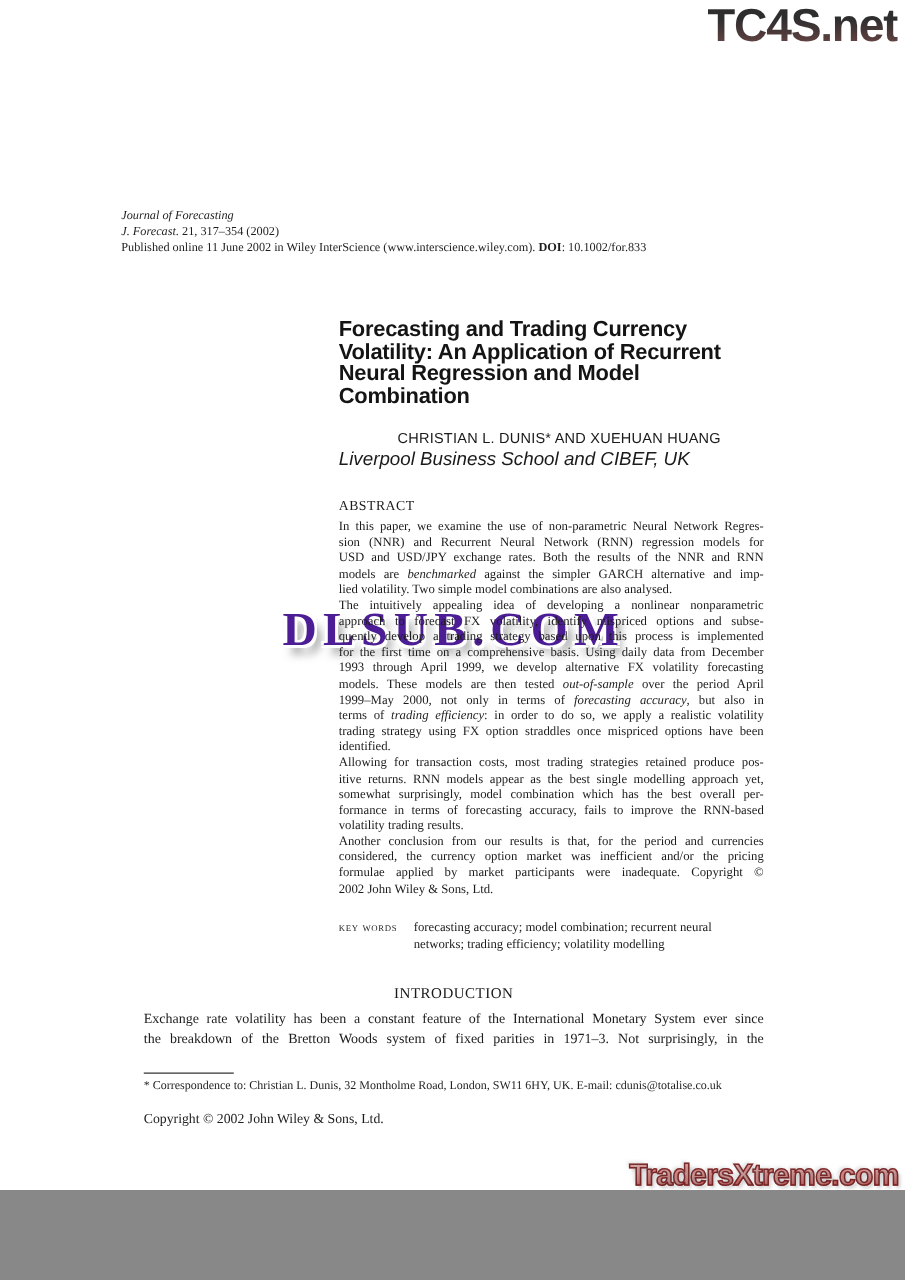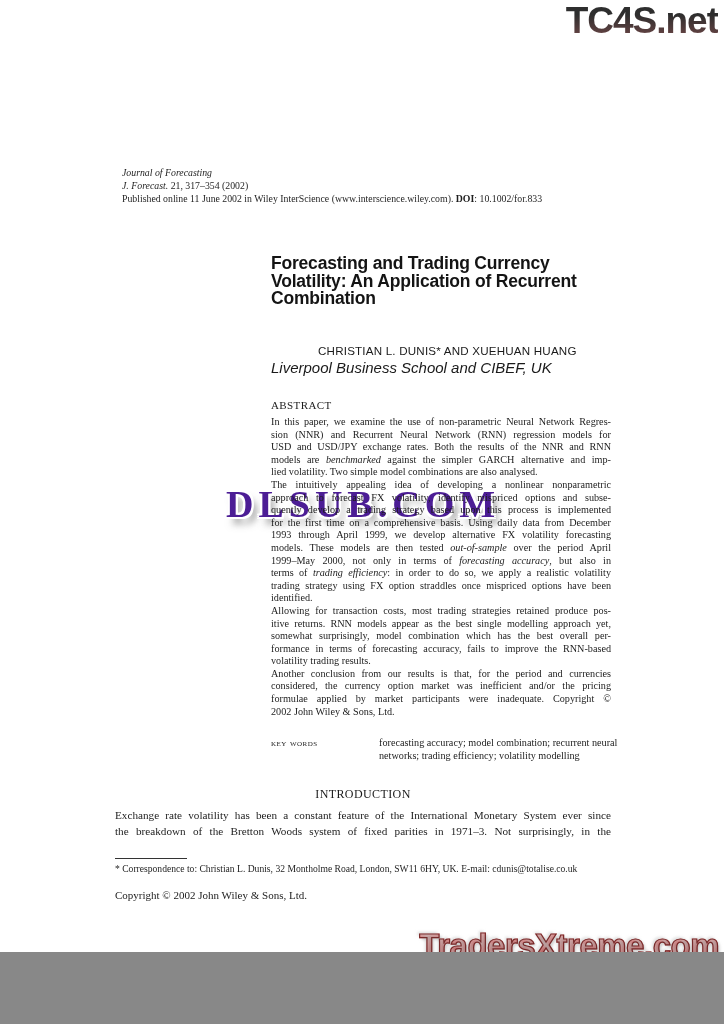--- a/index.html
+++ b/index.html
@@ -35,33 +35,33 @@
     color:#4c1d95;
     text-shadow:
       -2px 0 0 #fff, 2px 0 0 #fff, 0 -2px 0 #fff, 0 2px 0 #fff,
       -2px -2px 0 #fff, 2px 2px 0 #fff, -2px 2px 0 #fff, 2px -2px 0 #fff,
       5px 7px 7px rgba(80,80,80,.55);
   }
   .wm-bottom{
     top:927px;right:5px;
     font-family:"Liberation Sans", sans-serif;
     font-weight:bold;
-    font-size:33px;
+    font-size:24px;
     letter-spacing:-0.5px;
     background:linear-gradient(180deg,#e89090 15%,#cf5a5a 55%,#a82c2c 95%);
     -webkit-background-clip:text;
     background-clip:text;
     color:#c04848;
     -webkit-text-fill-color:transparent;
     -webkit-text-stroke:1.2px rgba(104,24,24,.85);
     text-shadow:2px 2px 3px rgba(160,160,160,.55), -2px -2px 3px rgba(200,200,200,.6);
   }
 
   
-  .jheader{left:122px;top:166px;font-size:9.8px;line-height:13.2px;color:#1e1e1e;white-space:nowrap;}
+  .jheader{left:97px;top:166px;font-size:9.8px;line-height:13.2px;color:#1e1e1e;white-space:nowrap;}
 
   
   .title{
     left:271px;top:255px;width:350px;
     font-family:"Liberation Sans", sans-serif;
     font-weight:bold;
     font-size:17.5px;line-height:17.7px;
     letter-spacing:-0.2px;
     color:#141414;
   }
@@ -73,21 +73,21 @@
   .abstract-body{left:271px;top:416px;width:340px;font-size:10.2px;line-height:12.6px;color:#1c1c1c;}
 
   
   .just .jline{text-align:justify;text-align-last:justify;overflow:hidden;}
   .just .jline.last{text-align-last:left;}
   .plain .jline{text-align:left;}
 
   
   .keywords{left:271px;top:736px;display:flex;font-size:10.2px;line-height:13px;color:#1c1c1c;}
   .kw-label{font-variant:small-caps;letter-spacing:0.5px;width:53px;flex:none;margin-right:7px;}
-  .kw-lines{width:280px;margin-left:48px;}
+  .kw-lines{width:280px;}
 
   
   .intro-heading{left:115px;top:787px;width:496px;text-align:center;font-size:12px;letter-spacing:0.4px;color:#1a1a1a;}
   .intro-body{left:115px;top:807px;width:496px;font-size:11.2px;line-height:16px;color:#1c1c1c;}
 
   
   .fn-rule{left:115px;top:858px;width:72px;border-top:1.2px solid #333;height:0;}
   .footnote{left:115px;top:863px;font-size:9.6px;color:#1e1e1e;white-space:nowrap;}
   .copyright{left:115px;top:889px;font-size:11px;color:#1c1c1c;white-space:nowrap;}
 </style>
@@ -102,20 +102,21 @@
 
   <div class="abs jheader plain">
       <div class="jline"><span style="font-style: italic;">Journal of Forecasting</span></div>
       <div class="jline"><span style="font-style: italic;">J. Forecast.</span><span> </span><span style="font-weight: normal;">21</span><span>, 317–354 (2002)</span></div>
       <div class="jline"><span>Published online 11 June 2002 in Wiley InterScience (www.interscience.wiley.com). </span><span style="font-weight: bold;">DOI</span><span>: 10.1002/for.833</span></div>
     </div>
 
   <div class="abs title plain">
       <div class="jline"><span>Forecasting and Trading Currency</span></div>
       <div class="jline"><span>Volatility: An Application of Recurrent</span></div>
+      <div class="jline"><span>Neural Regression and Model</span></div>
       <div class="jline"><span>Combination</span></div>
     </div>
   <div class="abs authors">CHRISTIAN L. DUNIS* AND XUEHUAN HUANG</div>
   <div class="abs affiliation">Liverpool Business School and CIBEF, UK</div>
 
   <div class="abs abstract-label">ABSTRACT</div>
   <div class="abs abstract-body just">
       <div class="jline"><span>In this paper, we examine the use of non-parametric Neural Network Regres-</span></div>
       <div class="jline"><span>sion (NNR) and Recurrent Neural Network (RNN) regression models for</span></div>
       <div class="jline"><span>USD and USD/JPY exchange rates. Both the results of the NNR and RNN</span></div>

